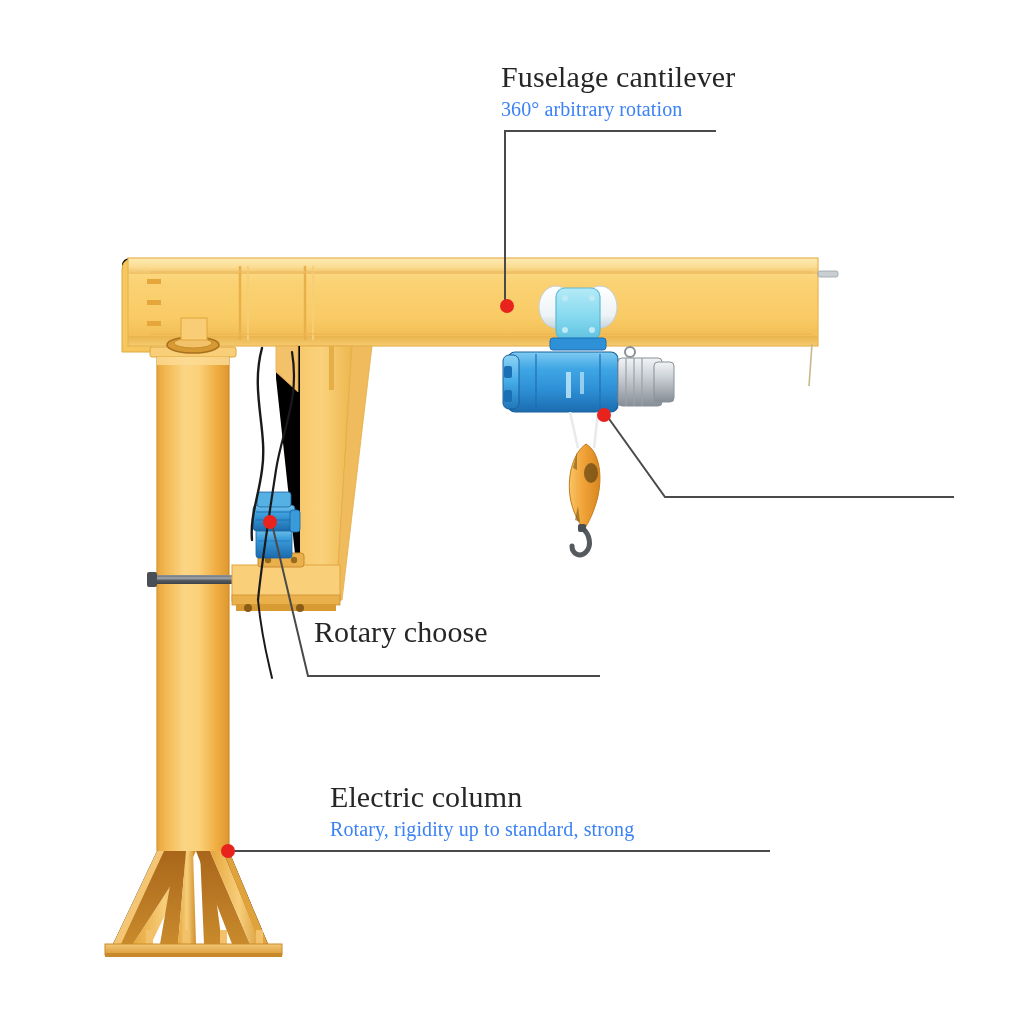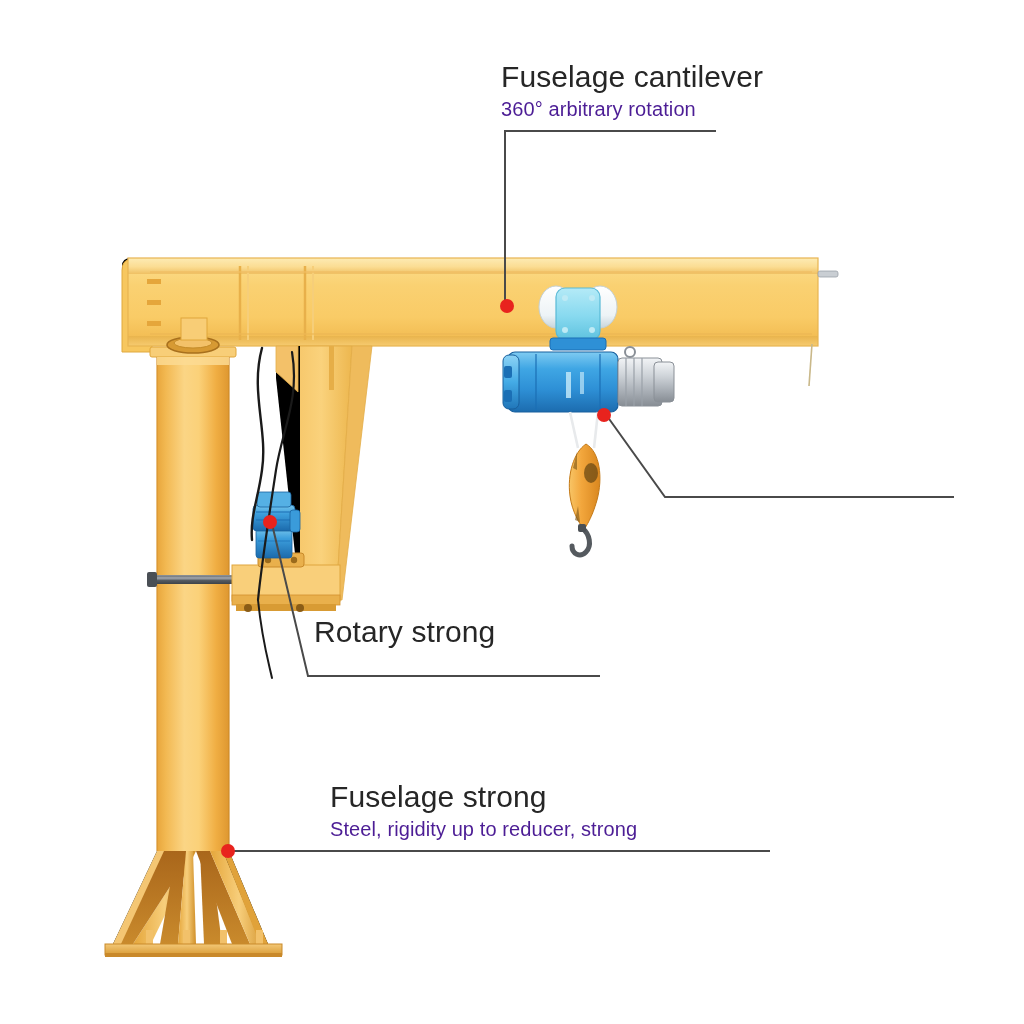--- a/index.html
+++ b/index.html
@@ -13,41 +13,42 @@
     position: relative;
     overflow: hidden;
     font-family: "Liberation Sans", sans-serif;
   }
   #stage {
     position: absolute;
     inset: 0;
     width: 1024px;
     height: 1024px;
     background: #ffffff;
+    font-family: Liberation Serif, serif;
   }
   #scene {
     position: absolute;
     inset: 0;
     width: 1024px;
     height: 1024px;
   }
   .callout {
     position: absolute;
     white-space: nowrap;
   }
   .callout .c-title {
     font-size: 30px;
     color: #262626;
     line-height: 1.12;
     letter-spacing: 0.1px;
     font-weight: 400;
   }
   .callout .c-sub {
     font-size: 20px;
-    color: #4c1d95;
+    color: #3b82f6;
     line-height: 1.2;
     letter-spacing: 0.1px;
     font-weight: 400;
     margin-top: 3px;
   }
   #cl-cantilever { left: 501px; top: 60px; }
   #cl-hoist      { left: 673px; top: 440px; }
   #cl-reducer    { left: 314px; top: 615px; }
   #cl-column     { left: 330px; top: 780px; }
 </style>
@@ -332,21 +333,21 @@
     </g>
   </svg>
 
   <div class="callout" id="cl-cantilever">
     <div class="c-title">Fuselage cantilever</div>
     <div class="c-sub">360° arbitrary rotation</div>
   </div>
 
 
   <div class="callout" id="cl-reducer">
-    <div class="c-title">Rotary strong</div>
+    <div class="c-title">Rotary choose</div>
   </div>
 
   <div class="callout" id="cl-column">
-    <div class="c-title">Fuselage strong</div>
-    <div class="c-sub">Steel, rigidity up to reducer, strong</div>
+    <div class="c-title">Electric column</div>
+    <div class="c-sub">Rotary, rigidity up to standard, strong</div>
   </div>
 
 </div>
 
 </body></html>

